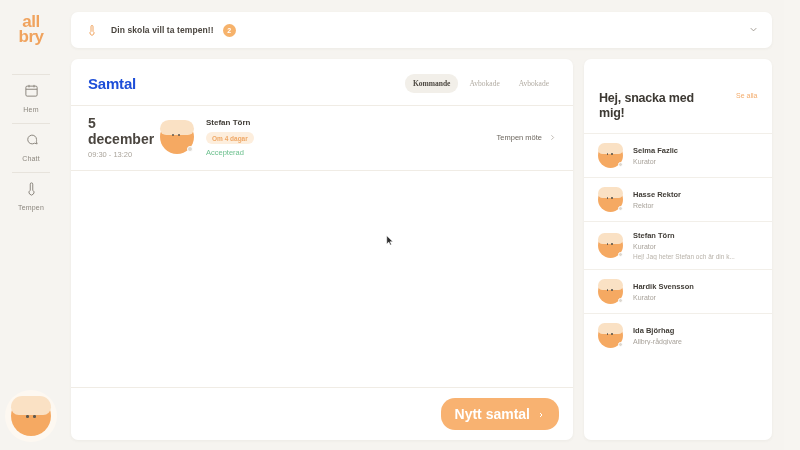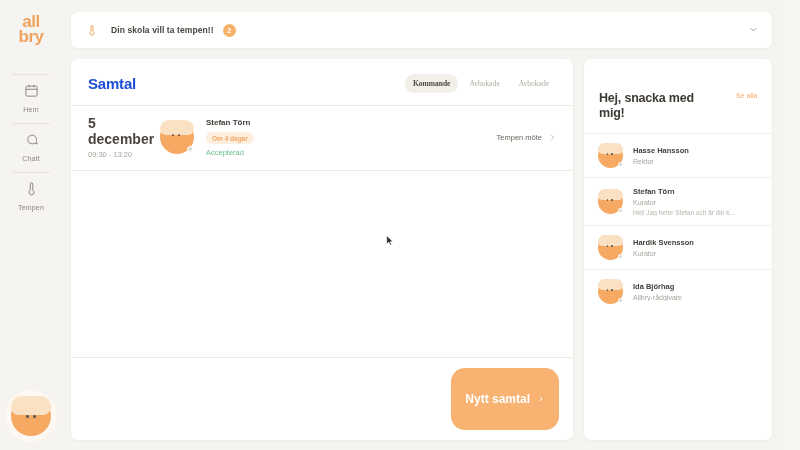--- a/index.html
+++ b/index.html
@@ -132,22 +132,22 @@
   .appt-type { margin-left: auto; display: flex; align-items: center; gap: 6px; }
   .appt-type-label { font-size: 7.5px; color: #6d675f; }
   .appt-type-chevron { color: #b6b0a7; }
 
   .card-footer {
     border-top: 1px solid #f0ece5; padding: 10px 14px;
     display: flex; justify-content: flex-end; align-items: center;
   }
   .btn-primary {
     background: #f8b271; color: #fff; border: none;
-    font-size: 12px; font-weight: bold; font-family: "Liberation Sans", sans-serif;
-    padding: 24px 14px; border-radius: 14px; cursor: pointer;
+    font-size: 14px; font-weight: bold; font-family: "Liberation Sans", sans-serif;
+    padding: 8px 14px; border-radius: 14px; cursor: pointer;
     display: flex; align-items: center; gap: 7px;
   }
 
   
   .contacts-card { width: 188px; flex: 0 0 188px; }
   .contacts-head { padding: 32px 14px 12px 15px; display: flex; }
   .contacts-title {
     font-size: 12.5px; font-weight: bold; color: #3d3933;
     line-height: 15px; letter-spacing: -.2px; max-width: 120px;
   }
@@ -298,31 +298,43 @@
           </button>
         </div>
       </div>
 
       <div class="card contacts-card">
         <div class="contacts-head">
           <div class="contacts-title">Hej, snacka med mig!</div>
           <div class="see-all">Se alla</div>
         </div>
 
-
-
-        <div class="contact-row">
-          <div class="contact-avatar">
-            <div class="hair"></div>
-            <div class="eye l"></div>
-            <div class="eye r"></div>
-            <div class="dot"></div>
-          </div>
-          <div class="contact-info">
-            <div class="contact-name">Hasse Hansson</div>
+        <div class="contact-row">
+          <div class="contact-avatar">
+            <div class="hair"></div>
+            <div class="eye l"></div>
+            <div class="eye r"></div>
+            <div class="dot"></div>
+          </div>
+          <div class="contact-info">
+            <div class="contact-name">Selma Fazlic</div>
+            <div class="contact-role">Kurator</div>
+          </div>
+        </div>
+
+
+        <div class="contact-row">
+          <div class="contact-avatar">
+            <div class="hair"></div>
+            <div class="eye l"></div>
+            <div class="eye r"></div>
+            <div class="dot"></div>
+          </div>
+          <div class="contact-info">
+            <div class="contact-name">Hasse Rektor</div>
             <div class="contact-role">Rektor</div>
           </div>
         </div>
 
         <div class="contact-row">
           <div class="contact-avatar">
             <div class="hair"></div>
             <div class="eye l"></div>
             <div class="eye r"></div>
             <div class="dot"></div>

